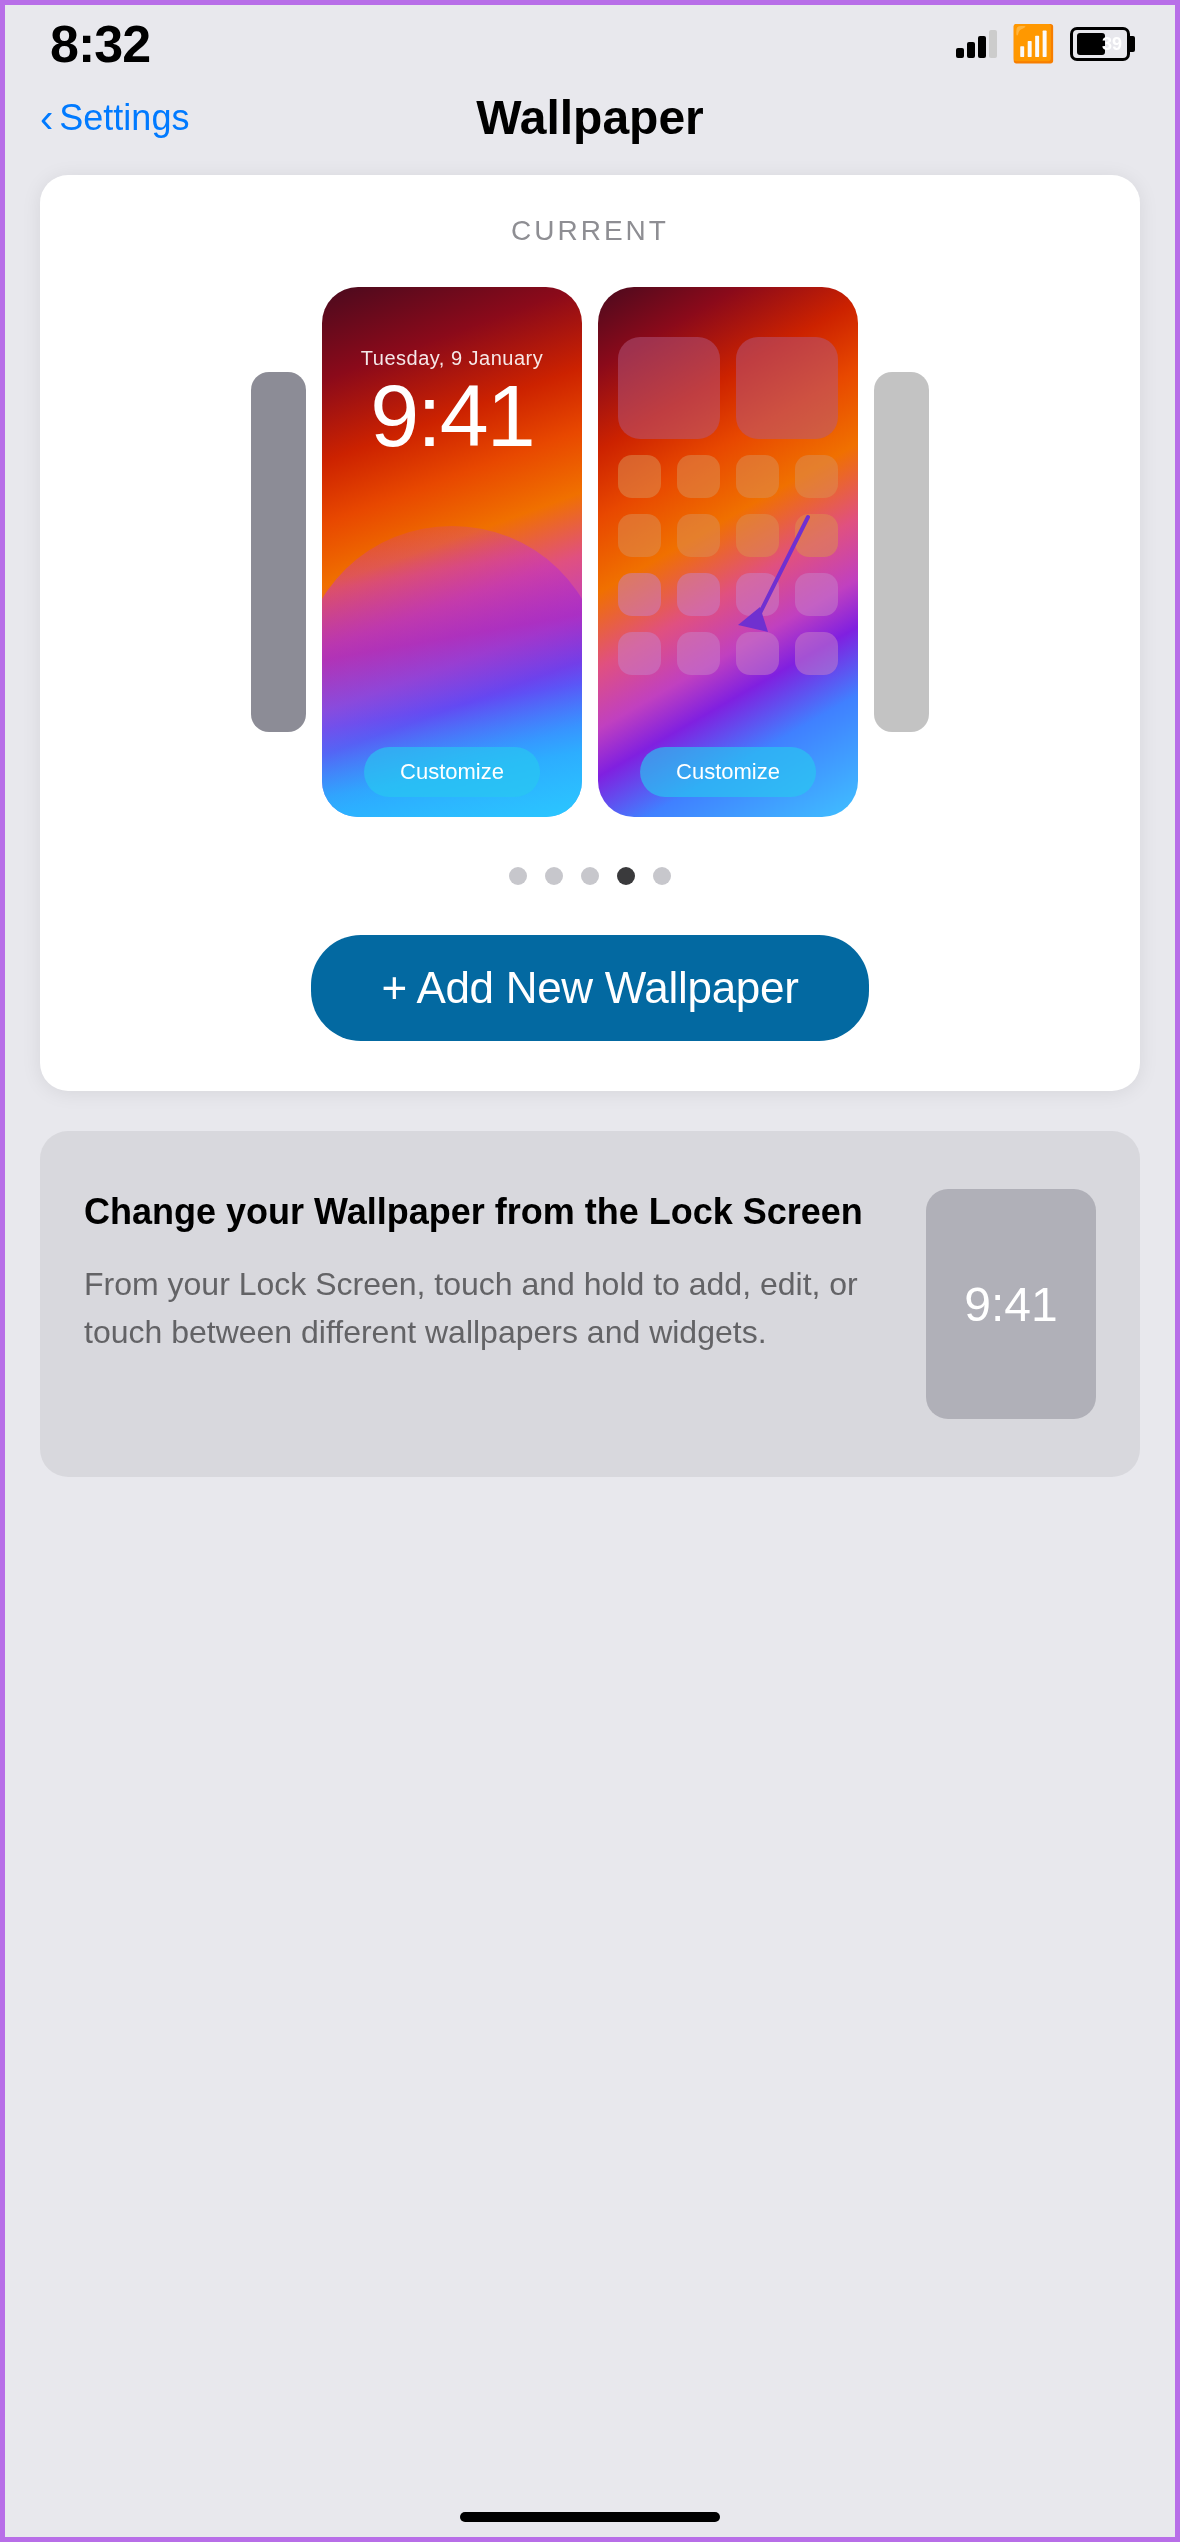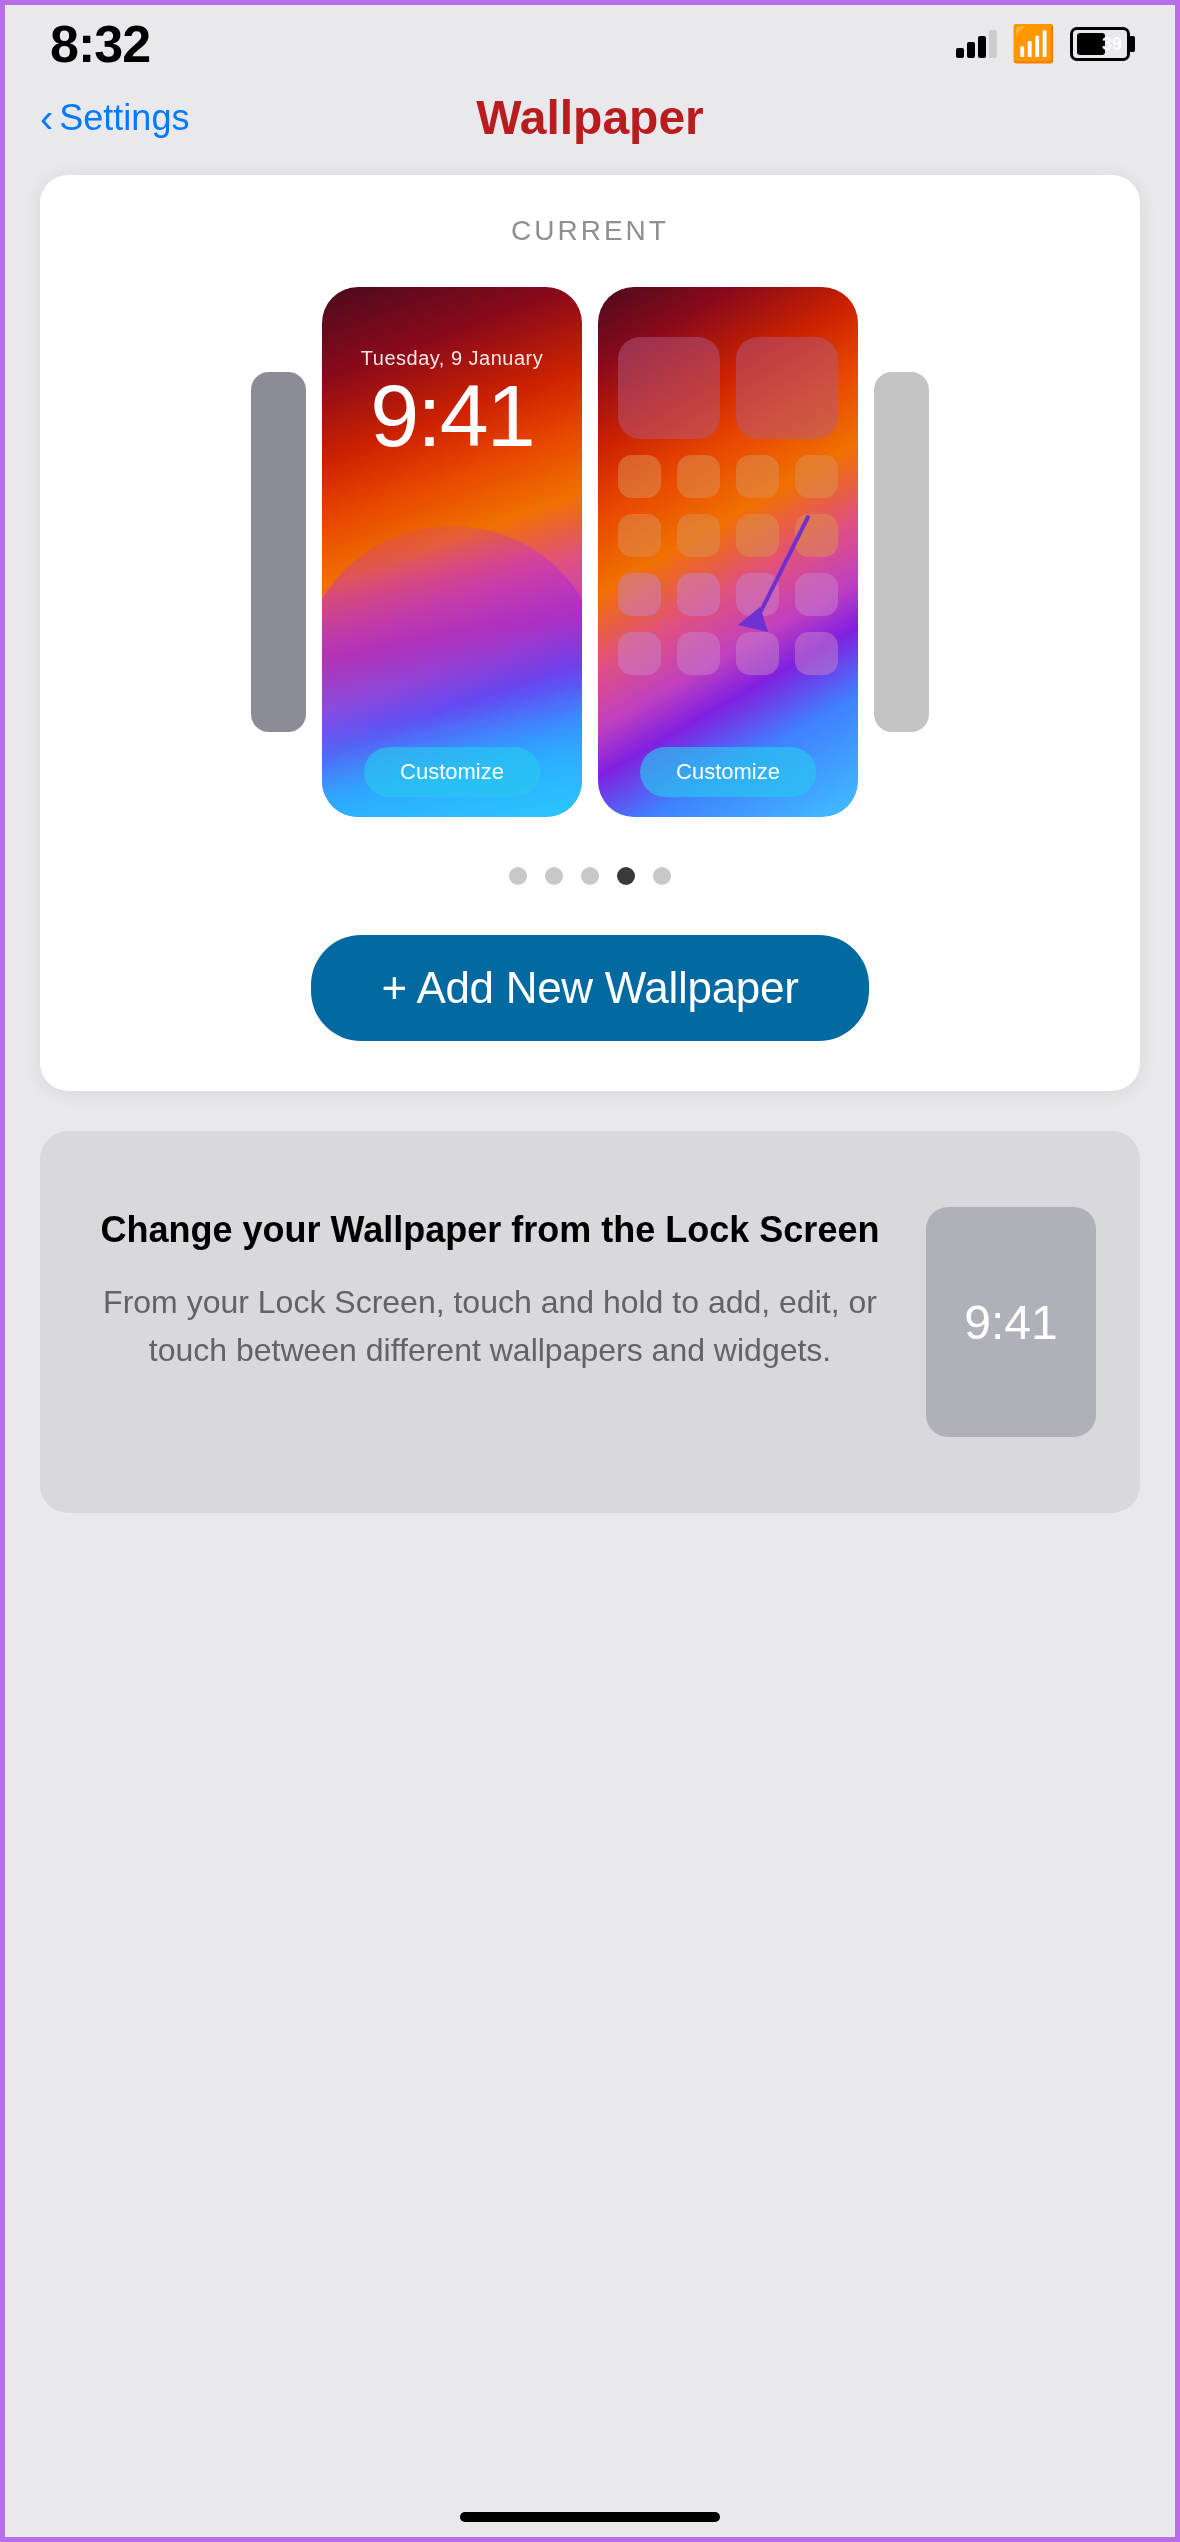--- a/index.html
+++ b/index.html
@@ -116,21 +116,21 @@
 
     .back-chevron {
       font-size: 40px;
       font-weight: 300;
       line-height: 1;
     }
 
     .page-title {
       font-size: 48px;
       font-weight: 700;
-      color: #b91c1c;
+      color: #000000;
       text-align: right;
     }
 
     
     .main-content {
       padding: 10px 40px 30px;
     }
 
     
     .wallpaper-card {
@@ -378,25 +378,24 @@
       font-size: 44px;
       font-weight: 400;
       cursor: pointer;
       letter-spacing: -0.3px;
     }
 
     
     .info-card {
       background: #d8d8dd;
       border-radius: 28px;
-      padding: 76px 44px;
+      padding: 58px 44px;
       display: flex;
       gap: 30px;
       align-items: flex-start;
-      text-align: center;
     }
 
     .info-text {
       flex: 1;
     }
 
     .info-title {
       font-size: 36px;
       font-weight: 700;
       color: #000;

